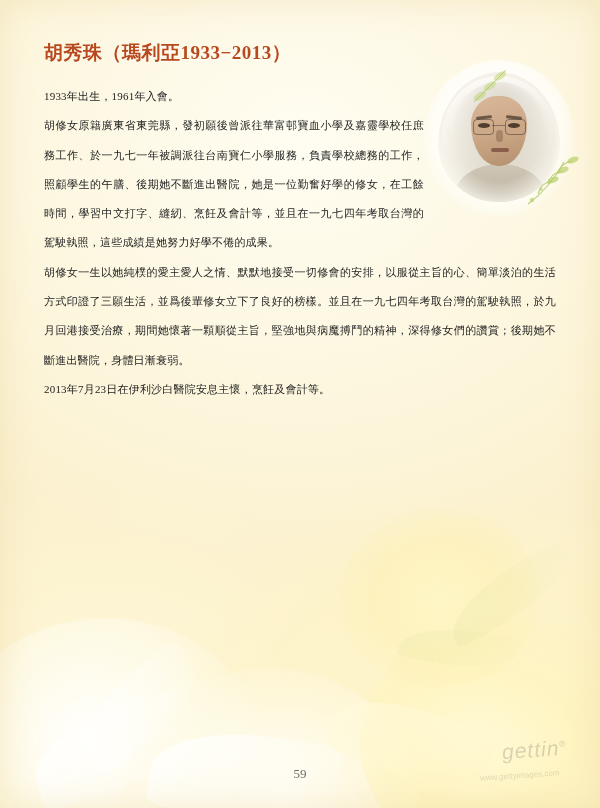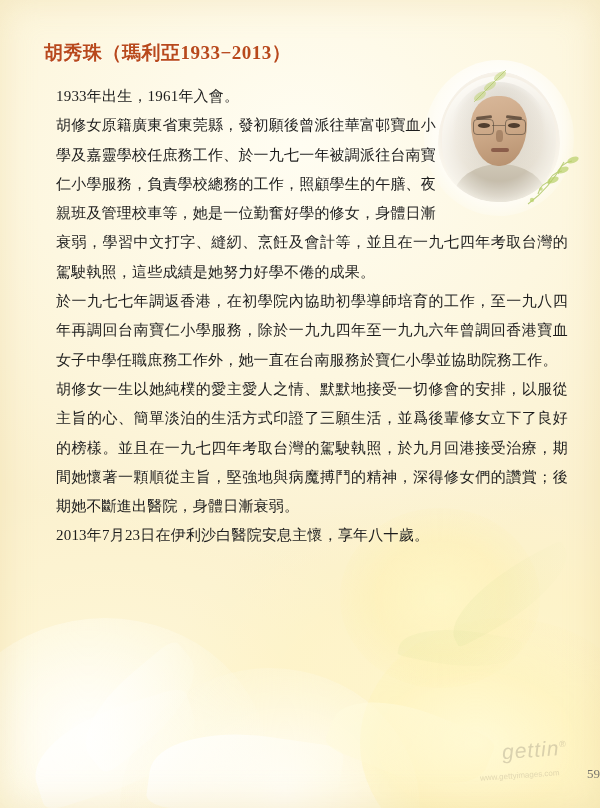--- a/index.html
+++ b/index.html
@@ -204,45 +204,45 @@
     background: linear-gradient(180deg, #cfc7b6 0%, #b6ac99 100%);
     border-radius: 50% 50% 12% 12% / 70% 70% 10% 10%;
   }
 
   .sprig-svg { position: absolute; }
   .sprig-1 { right: 6px; top: 150px; }
   .sprig-2 { right: 86px; top: 62px; }
 
   .body-text {
     position: absolute;
-    left: 56px;
+    left: 44px;
     top: 82px;
     width: 512px;
-    font-size: 15px;
+    font-size: 11px;
     line-height: 29.3px;
     color: #1d1d1d;
     text-align: justify;
     text-justify: inter-ideograph;
     letter-spacing: 0.2px;
   }
   .body-text p { margin: 0; }
   
   .float-space {
     float: right;
     width: 132px;
     height: 128px;
     shape-outside: margin-box;
   }
 
   .page-number {
     position: absolute;
     left: 0;
     right: 0;
     bottom: 26px;
-    text-align: right;
+    text-align: center;
     font-size: 13px;
     color: #6b6b6b;
     font-family: "Liberation Serif", serif;
   }
 
   .watermark {
     position: absolute;
     right: 34px;
     bottom: 46px;
     font-family: "Liberation Sans", sans-serif;
@@ -329,24 +329,23 @@
         <ellipse cx="12" cy="34" rx="7" ry="3.4" transform="rotate(-35 12 34)"></ellipse>
         <ellipse cx="22" cy="24" rx="7" ry="3.4" transform="rotate(-35 22 24)"></ellipse>
         <ellipse cx="32" cy="14" rx="7" ry="3.4" transform="rotate(-35 32 14)"></ellipse>
       </g>
       <path d="M6 40 C16 30 26 20 38 8" fill="none" stroke="#a8c25a" stroke-width="1" opacity="0.6"></path>
     </svg>
 
     <div class="body-text">
       <div class="float-space"></div>
       <p>1933年出生，1961年入會。</p>
-      <p>胡修女原籍廣東省東莞縣，發初願後曾派往華富邨寶血小學及嘉靈學校任庶務工作、於一九七一年被調派往台南寶仁小學服務，負責學校總務的工作，照顧學生的午膳、夜親班及管理校車等，她是一位勤奮好學的修女，身體日漸衰弱，學習中文打字、縫紉、烹飪及會計等，並且在一九七四年考取台灣的駕駛執照，這些成績是她努力好學不倦的成果。</p>
-      <p>於一九七七年調返香港，在初學院內協助初學導師培育的工作，至一九八四年再調回台南寶仁小學服務，除於一九九四年至一九九六年曾調回香港寶血女子中學任職庶務工作外，她一直在台南服務於寶仁小學並協助院務工作。</p>
+      <p>胡修女原籍廣東省東莞縣，發初願後曾派往華富邨寶血小學及嘉靈學校任庶務工作、於一九七一年被調派往台南寶仁小學服務，負責學校總務的工作，照顧學生的午膳、後期她不斷進出醫院，她是一位勤奮好學的修女，在工餘時間，學習中文打字、縫紉、烹飪及會計等，並且在一九七四年考取台灣的駕駛執照，這些成績是她努力好學不倦的成果。</p>
       <p>胡修女一生以她純樸的愛主愛人之情、默默地接受一切修會的安排，以服從主旨的心、簡單淡泊的生活方式印證了三願生活，並爲後輩修女立下了良好的榜樣。並且在一九七四年考取台灣的駕駛執照，於九月回港接受治療，期間她懷著一顆順從主旨，堅強地與病魔搏鬥的精神，深得修女們的讚賞；後期她不斷進出醫院，身體日漸衰弱。</p>
-      <p>2013年7月23日在伊利沙白醫院安息主懷，享年八十歲。</p>
+      <p>2013年7月23日在伊利沙白醫院安息主懷，烹飪及會計等。</p>
     </div>
 
     <div class="watermark">
       <span>gettin</span><small>®</small>
     </div>
     <div class="watermark-sub">www.gettyimages.com</div>
 
     <div class="page-number">59</div>
   </div>
 

